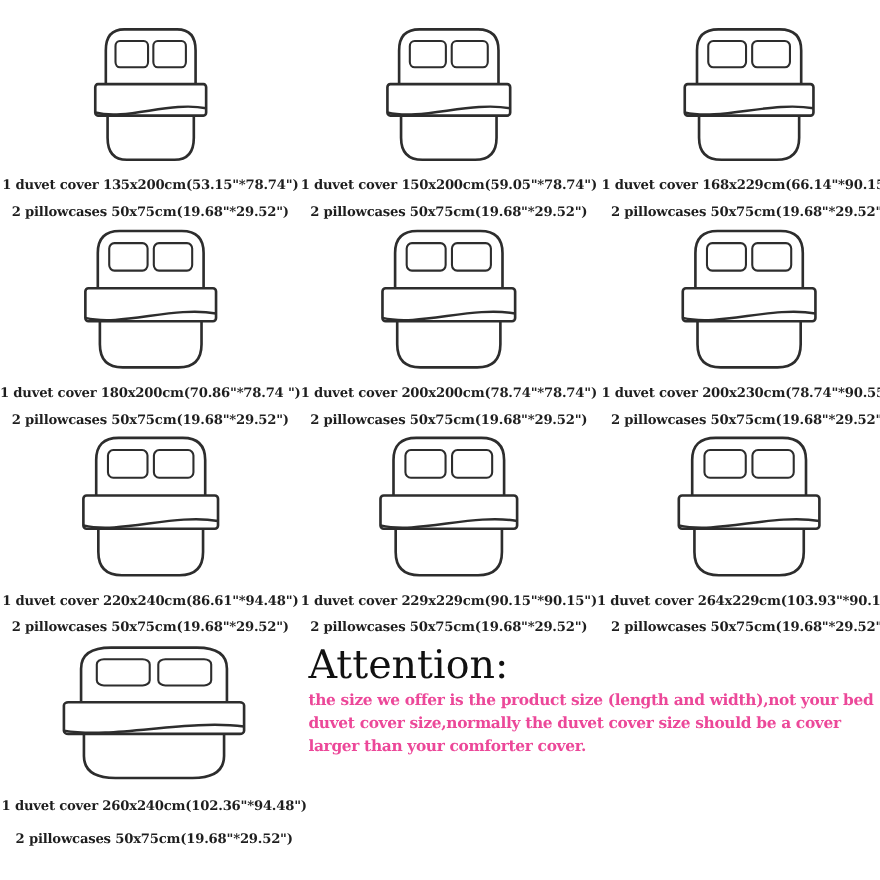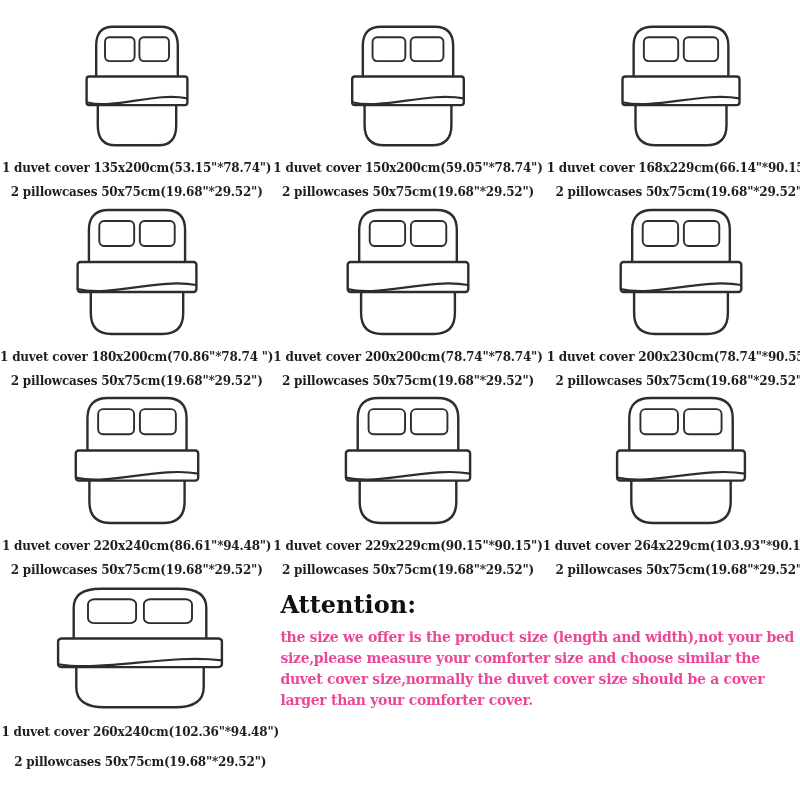--- a/index.html
+++ b/index.html
@@ -63,22 +63,22 @@
     padding-top: 2px;
   }
   .bottom-left .lbl.first { margin-top: 11px; }
   .bottom-left .lbl { margin-top: 13px; }
   .attention {
     flex: 1;
     padding: 8px 6px 0 0;
     color: #111111;
   }
   .attn-title {
-    font-weight: bold;
-    font-size: 24px;
+    font-weight: normal;
+    font-size: 36px;
     line-height: 32px;
     margin: 0 0 6px 0;
     color: #111111;
   }
   .attn-line {
     font-weight: bold;
     font-size: 14px;
     letter-spacing: -0.3px;
     line-height: 21px;
     white-space: nowrap;
@@ -191,20 +191,19 @@
       <svg class="bed b9" viewBox="0 0 140 136" preserveAspectRatio="none">
           <use href="#bed-sym"></use>
         </svg>
       <div class="lbl first">1 duvet cover 260x240cm(102.36"*94.48")</div>
       <div class="lbl">2 pillowcases 50x75cm(19.68"*29.52")</div>
     </div>
 
     <div class="attention">
       <div class="attn-title">Attention:</div>
       <div class="attn-line">the size we offer is the product size (length and width),not your bed</div>
-      <div class="attn-line">size,please measure your comforter size and choose similar the</div>
       <div class="attn-line">duvet cover size,normally the duvet cover size should be a cover</div>
       <div class="attn-line">larger than your comforter cover.</div>
     </div>
 
   </div>
 
 </div>
 
 </body></html>

